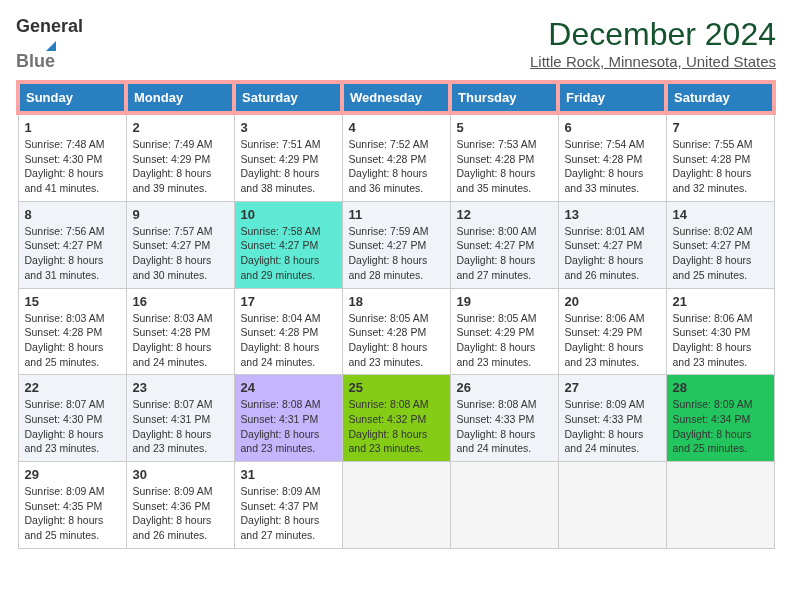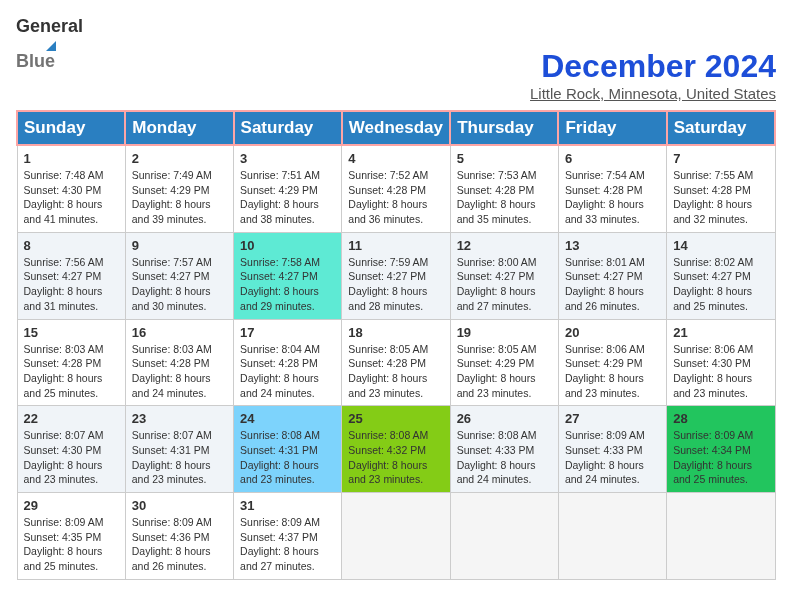--- a/index.html
+++ b/index.html
@@ -24,41 +24,40 @@
     .logo-line {
       display: flex;
       align-items: center;
       flex-direction: column;
     }
     .title-area {
       text-align: right;
     }
     .month-title {
       font-size: 32px;
-      font-weight: bold;
-      color: #1d4ed8;
-      margin-top: 32px;
+      font-weight: normal;
+      color: #14532d;
     }
     .location-title {
       font-size: 15px;
       color: #555;
       text-decoration: underline;
     }
     .calendar-table {
       width: 100%;
       border-collapse: collapse;
       table-layout: fixed;
     }
     .calendar-table th {
       background-color: #2a7fc1;
       color: #fff;
       text-align: left;
       padding: 6px 6px;
-      font-size: 17px;
-      border: 2px solid #fca5a5;
+      font-size: 13px;
+      border: 4px solid #fca5a5;
     }
     .calendar-table td {
       vertical-align: top;
       padding: 5px 6px;
       border: 1px solid #ccc;
       font-size: 11px;
       color: #333;
       background: #fff;
       height: 80px;
     }
@@ -202,21 +201,21 @@
       </tr>
       <tr>
         <td style="background-color: rgb(240, 244, 248);">
         <span class="day-number">22</span>
         <span class="day-info">Sunrise: 8:07 AM<br>Sunset: 4:30 PM<br>Daylight: 8 hours and 23 minutes.</span>
       </td>
         <td style="background-color: rgb(240, 244, 248);">
         <span class="day-number">23</span>
         <span class="day-info">Sunrise: 8:07 AM<br>Sunset: 4:31 PM<br>Daylight: 8 hours and 23 minutes.</span>
       </td>
-        <td style="background-color: #7dd3fc; margin-top: 8px;">
+        <td style="background-color: #c4b5fd; margin-top: 8px;">
         <span class="day-number">24</span>
         <span class="day-info">Sunrise: 8:08 AM<br>Sunset: 4:31 PM<br>Daylight: 8 hours and 23 minutes.</span>
       </td>
         <td style="background-color: #84cc16;">
         <span class="day-number">25</span>
         <span class="day-info">Sunrise: 8:08 AM<br>Sunset: 4:32 PM<br>Daylight: 8 hours and 23 minutes.</span>
       </td>
         <td style="background-color: rgb(240, 244, 248);">
         <span class="day-number">26</span>
         <span class="day-info">Sunrise: 8:08 AM<br>Sunset: 4:33 PM<br>Daylight: 8 hours and 24 minutes.</span>

